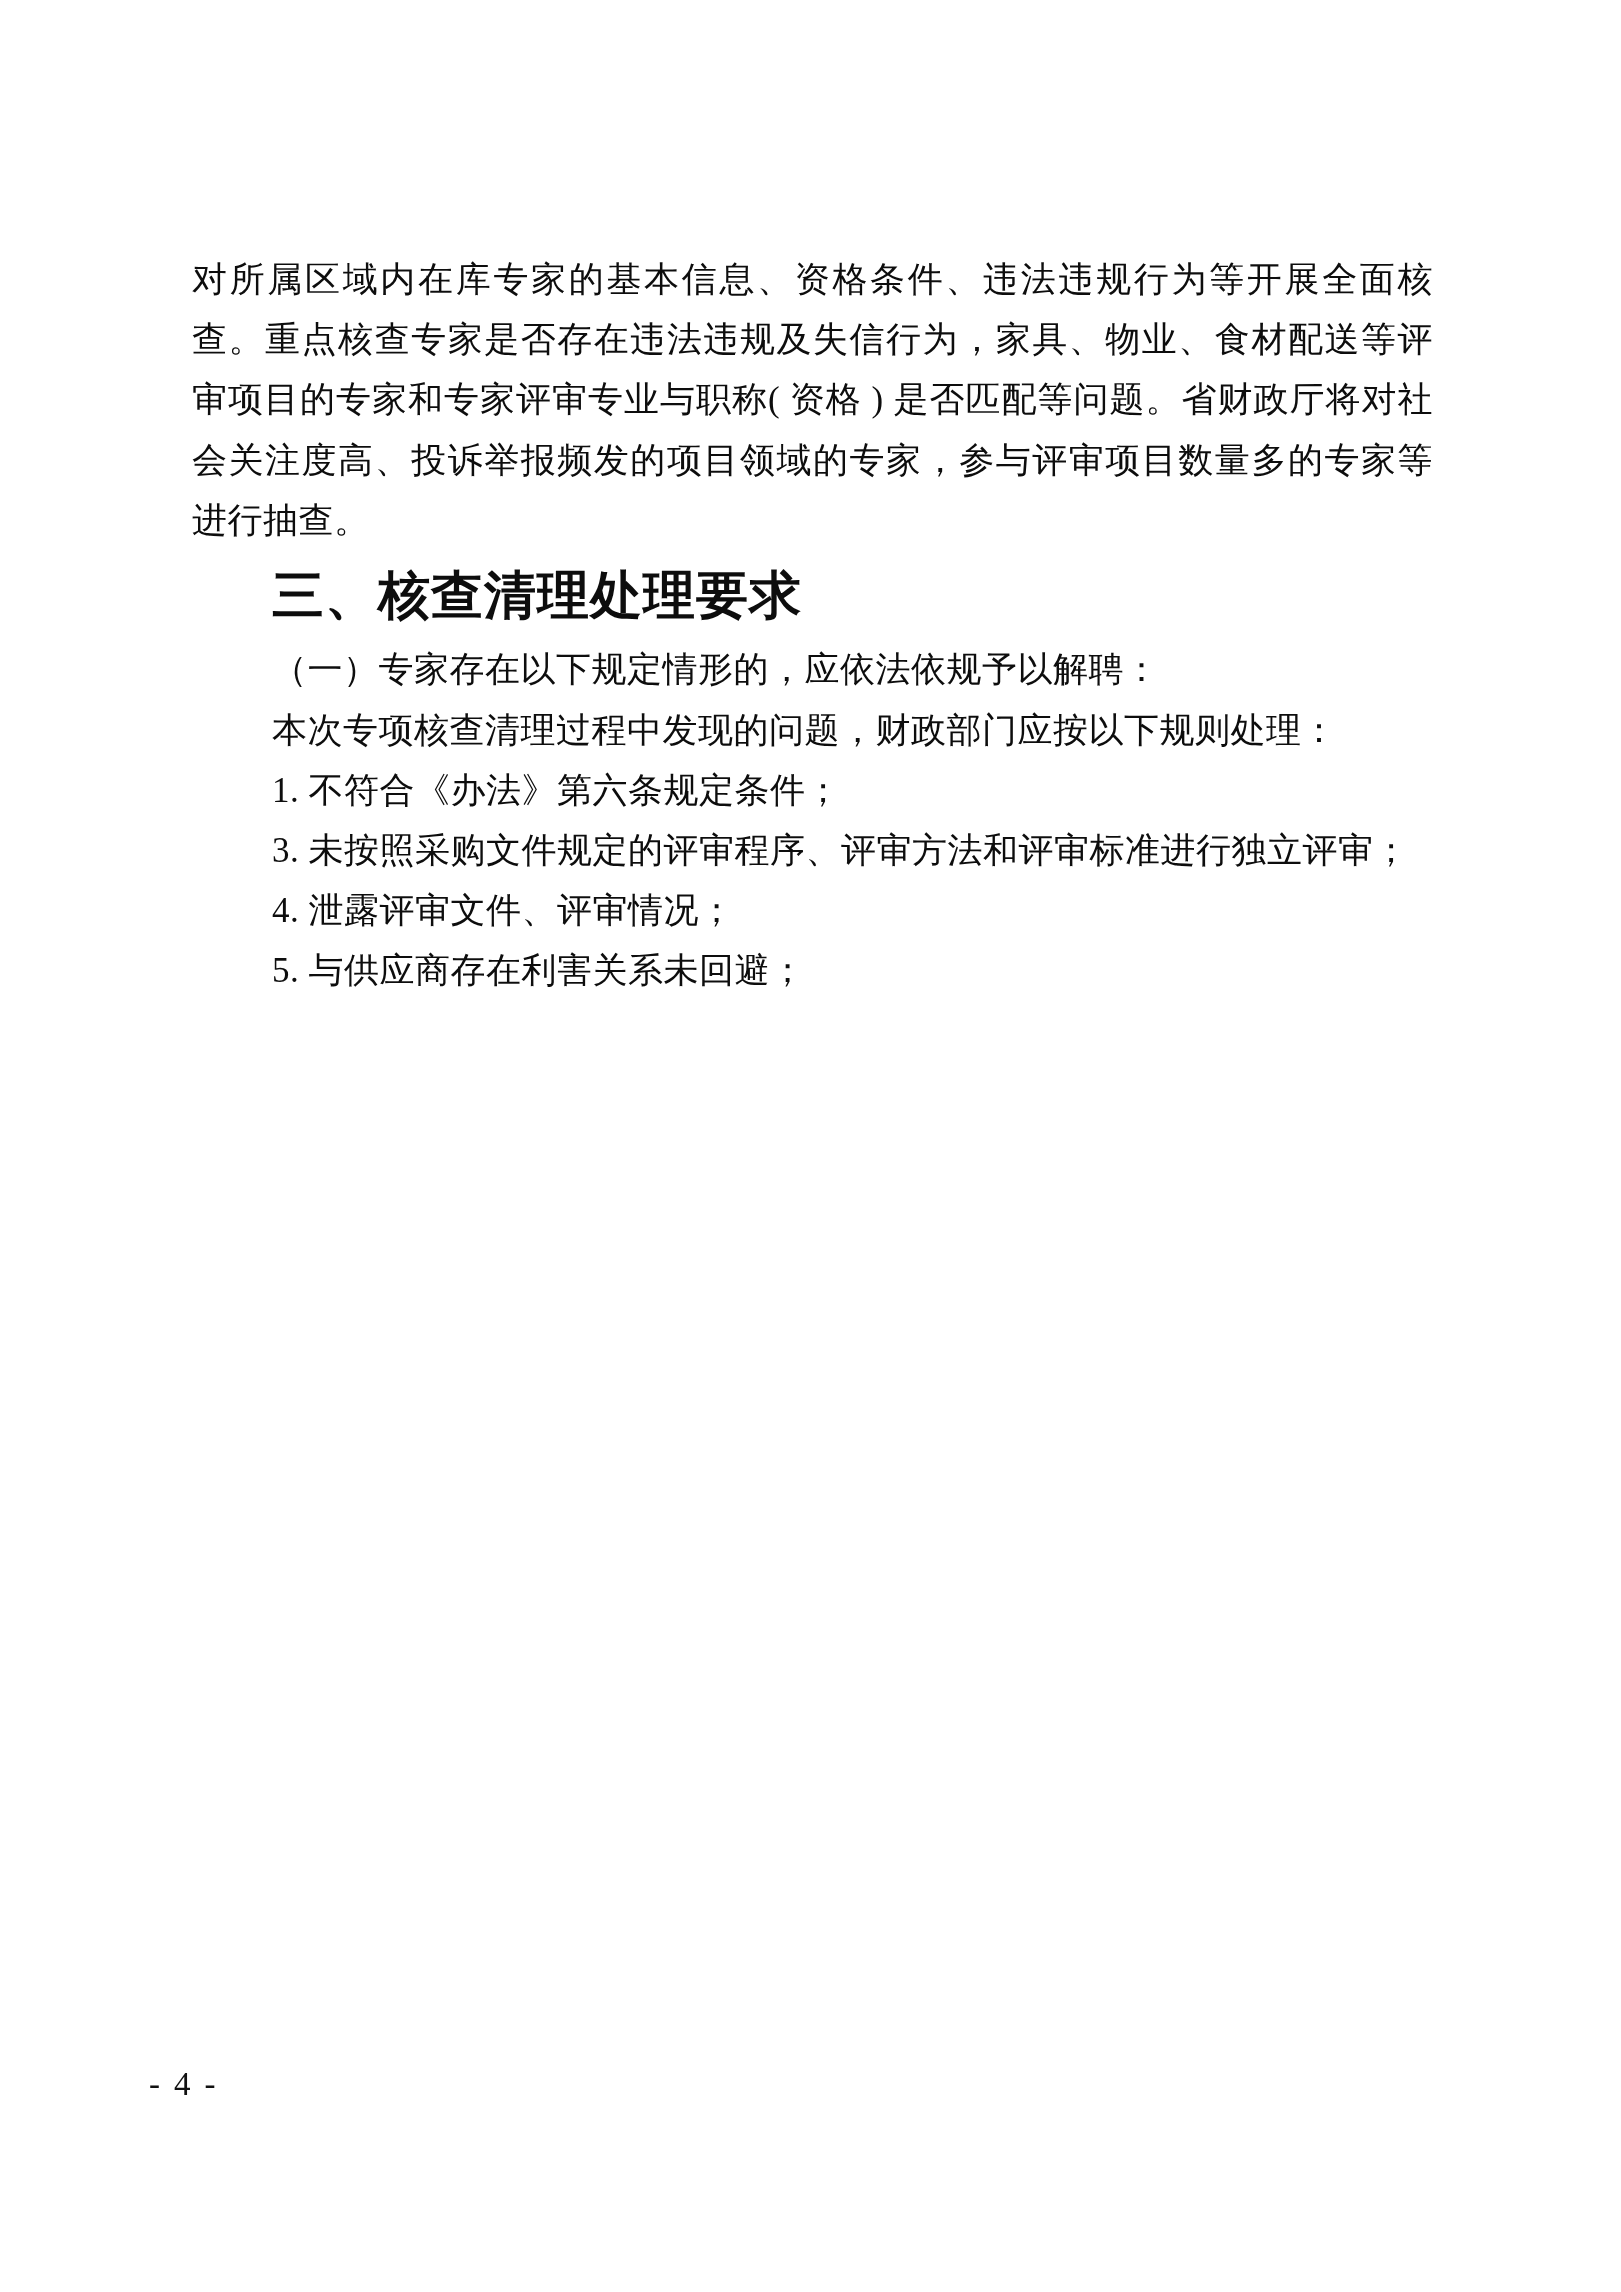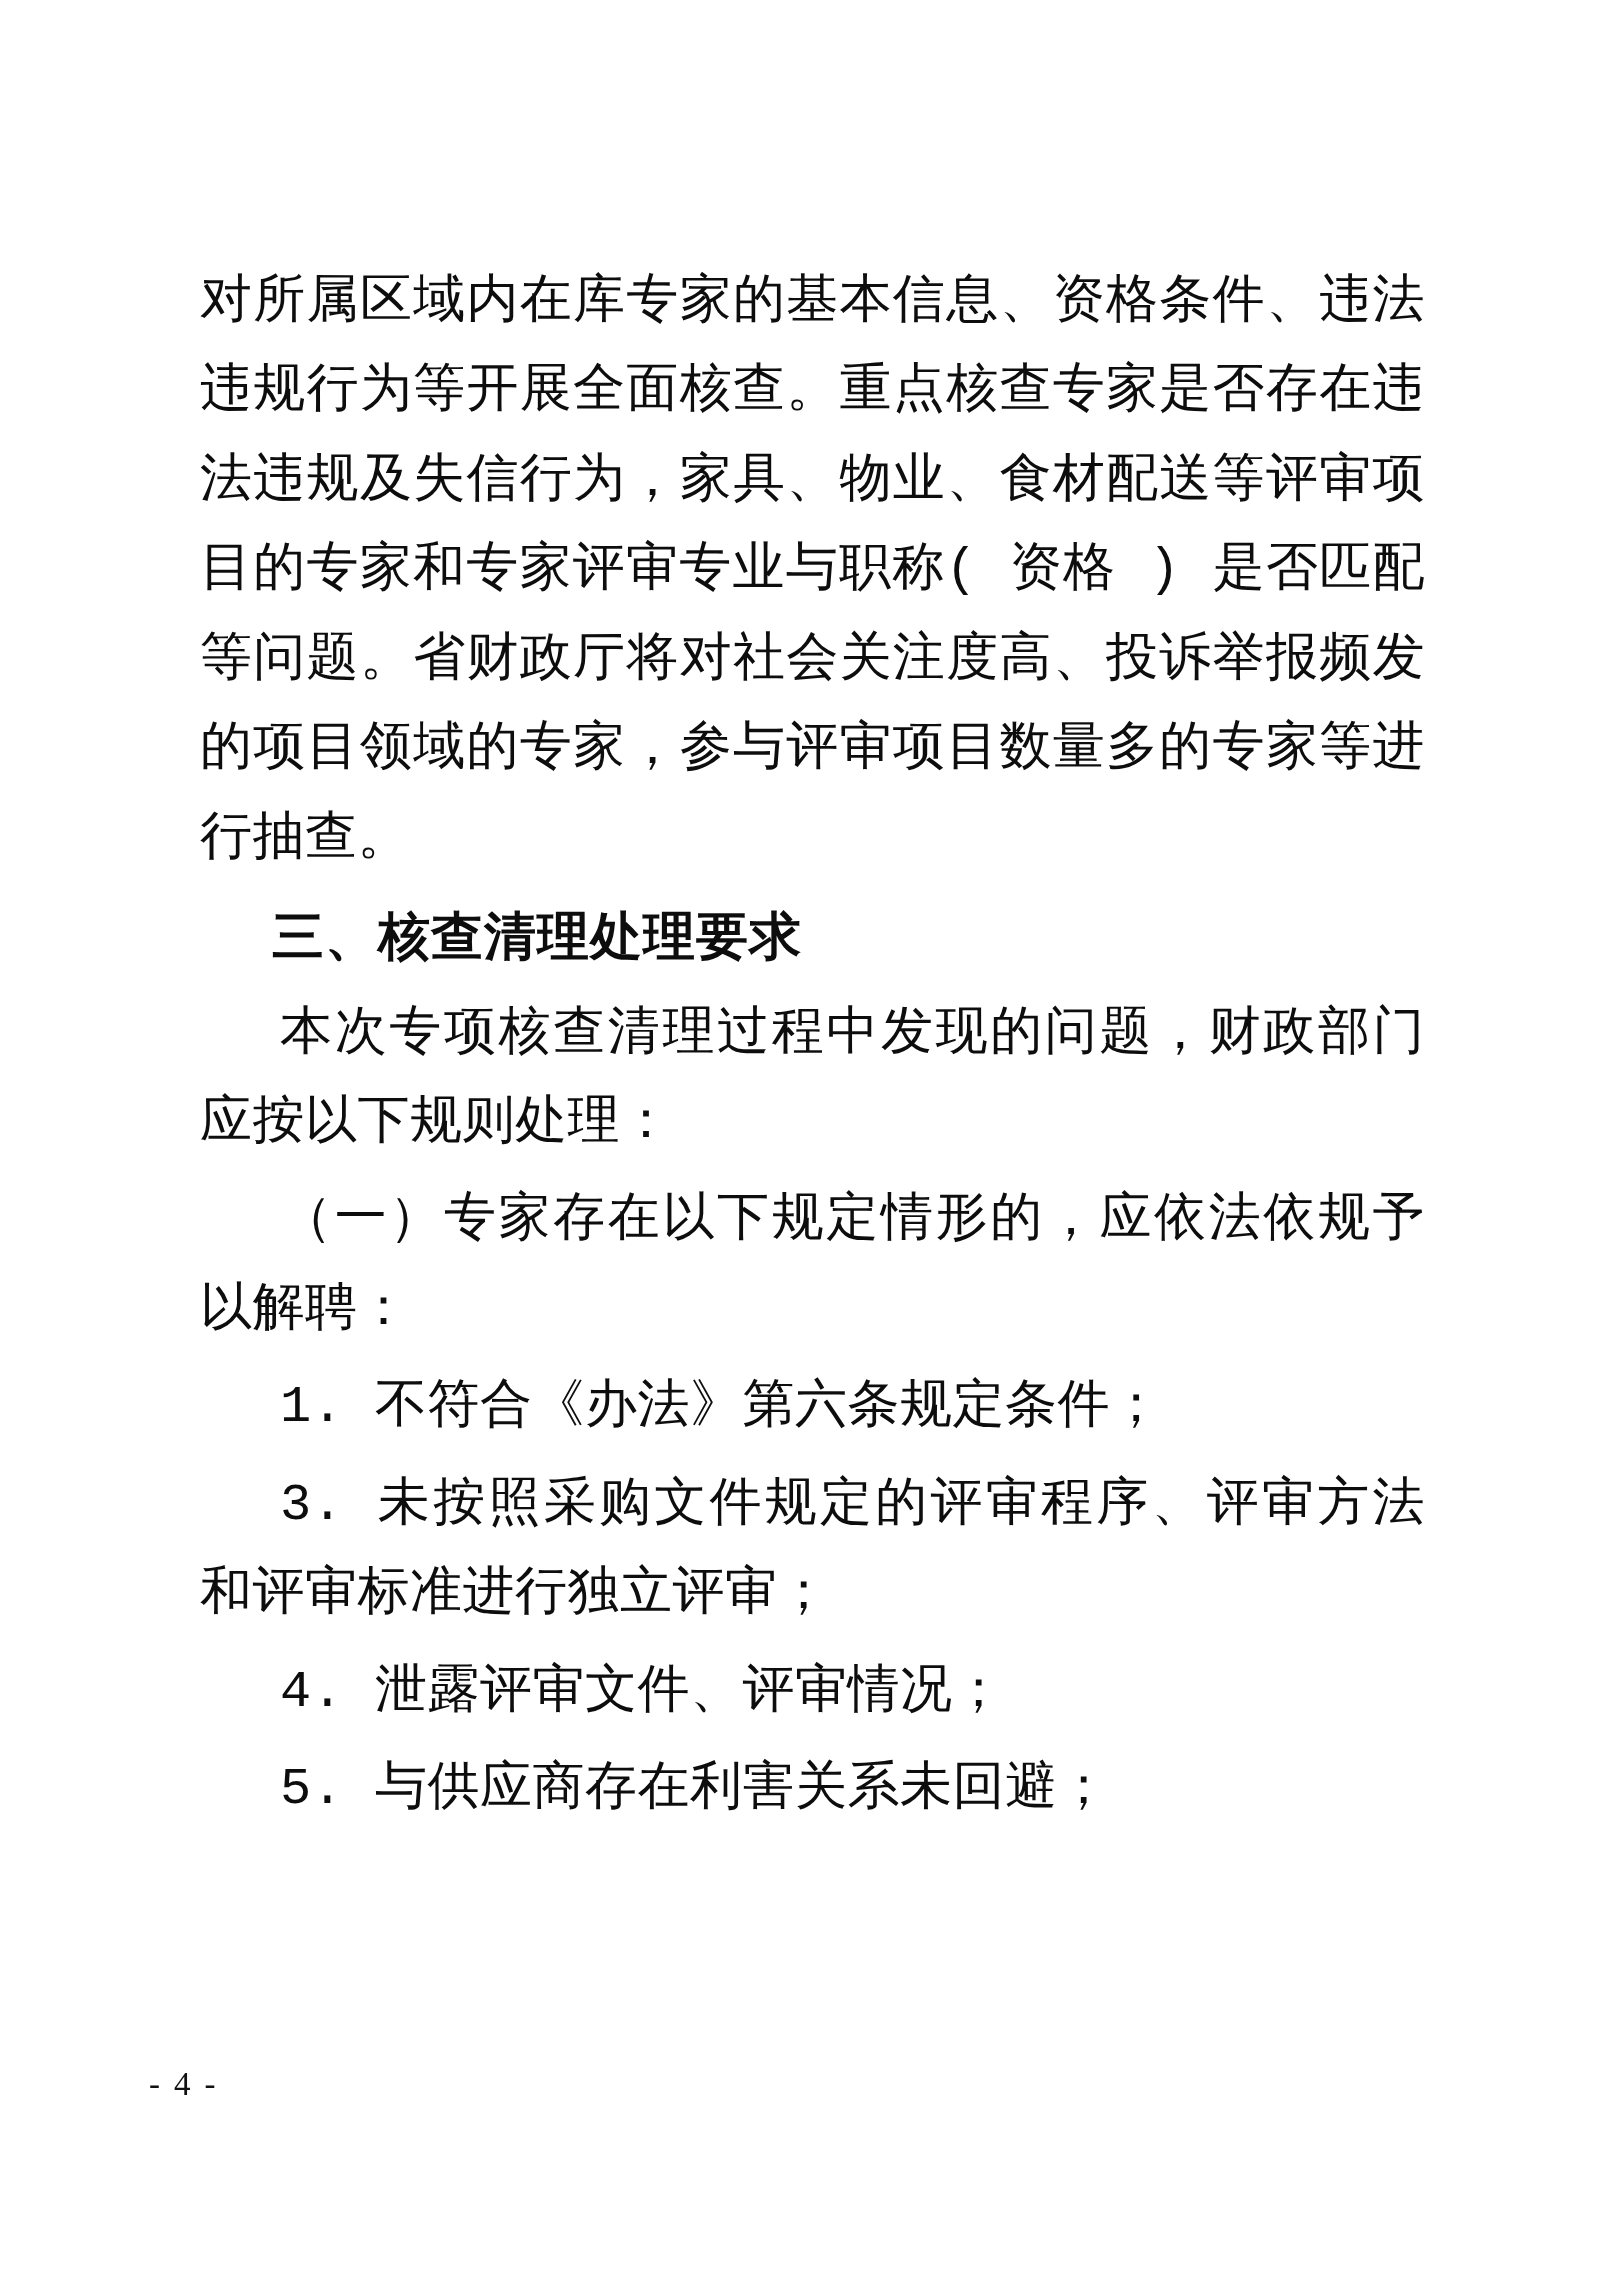--- a/index.html
+++ b/index.html
@@ -17,27 +17,27 @@
     color: #0d0d0d;
     box-sizing: border-box;
   }
   .content {
     position: absolute;
     left: 192px;
     top: 250px;
     width: 1241px;
   }
   p.body-para {
-    margin: 8px;
-    font-size: 52px;
+    margin: 0;
+    font-size: 35px;
     line-height: 1.72;
     text-align: justify;
     text-justify: inter-ideograph;
     letter-spacing: 0.5px;
-    font-family: Liberation Mono, monospace;
+    font-family: Liberation Serif, serif;
   }
   p.indent2 {
     text-indent: 80px;
   }
   h2.section-heading {
     margin: 0;
     font-size: 52px;
     line-height: 1.72;
     font-weight: bold;
     text-indent: 80px;
@@ -59,23 +59,23 @@
 
 <div class="page">
 
   <div class="content">
 
     <p class="body-para">对所属区域内在库专家的基本信息、资格条件、违法违规行为等开展全面核查。重点核查专家是否存在违法违规及失信行为，家具、物业、食材配送等评审项目的专家和专家评审专业与职称( 资格 ) 是否匹配等问题。省财政厅将对社会关注度高、投诉举报频发的项目领域的专家，参与评审项目数量多的专家等进行抽查。</p>
 
 
     <h2 class="section-heading">三、核查清理处理要求</h2>
 
+    <p class="body-para indent2">（一）专家存在以下规定情形的，应依法依规予以解聘：</p>
+
     <p class="body-para indent2">本次专项核查清理过程中发现的问题，财政部门应按以下规则处理：</p>
-
-    <p class="body-para indent2">（一）专家存在以下规定情形的，应依法依规予以解聘：</p>
 
     <p class="body-para indent2">1. 不符合《办法》第六条规定条件；</p>
 
 
     <p class="body-para indent2">3. 未按照采购文件规定的评审程序、评审方法和评审标准进行独立评审；</p>
 
     <p class="body-para indent2">4. 泄露评审文件、评审情况；</p>
 
     <p class="body-para indent2">5. 与供应商存在利害关系未回避；</p>
 

